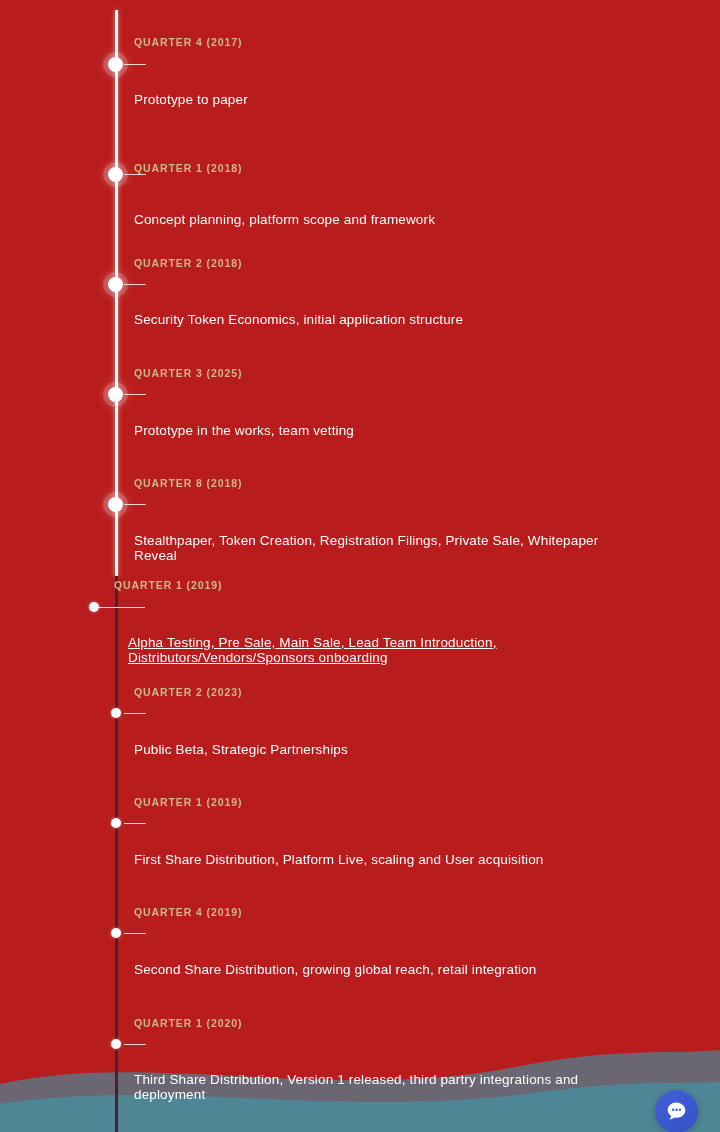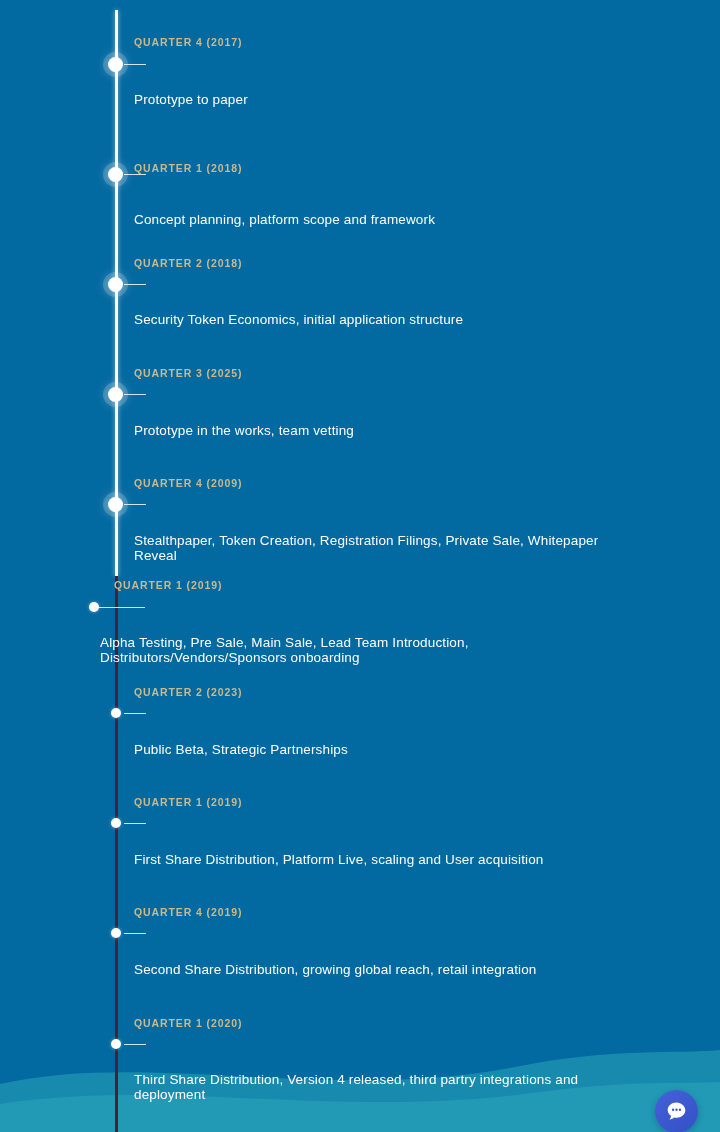--- a/index.html
+++ b/index.html
@@ -8,21 +8,21 @@
     width:720px; height:1132px;
     overflow:hidden;
     background:#1b9bb3;
     font-family:"Liberation Sans", sans-serif;
     -webkit-font-smoothing:antialiased;
   }
 
   #page {
     position:relative;
     width:720px; height:1132px;
-    background:#0369a1;
+    background:#b91c1c;
     overflow:hidden;
     padding-left:36px;
   }
 
   
   .wave-layer {
     position:absolute;
     left:0; bottom:0;
     width:720px; height:140px;
     pointer-events:none;
@@ -94,21 +94,21 @@
   }
 
   .stub {
     position:absolute;
     height:1px;
     background:rgba(255,255,255,.82);
   }
 
   
   .item.shifted .quarter { left:114px; }
-  .item.shifted .desc    { left:100px; width:480px; }
+  .item.shifted .desc    { left:128px; width:480px;text-decoration:underline; }
   .item.shifted .marker  { left:89px; }
   .item.shifted .stub    { left:99px; }
 
   
   .chat-fab {
     position:absolute;
     left:655px; top:1090px;
     width:43px; height:43px;
     border-radius:50%;
     background:#3b5bdb;
@@ -151,21 +151,21 @@
         <div class="stub" style="top:284px;left:124px;width:22px"></div>
         <div class="desc" style="top:312px">Security Token Economics, initial application structure</div>
       </div>
       <div class="item">
         <div class="quarter" style="top:367px">QUARTER 3 (2025)</div>
         <div class="marker glow" style="top:386.5px"></div>
         <div class="stub" style="top:394px;left:124px;width:22px"></div>
         <div class="desc" style="top:423px">Prototype in the works, team vetting</div>
       </div>
       <div class="item">
-        <div class="quarter" style="top:477px">QUARTER 4 (2009)</div>
+        <div class="quarter" style="top:477px">QUARTER 8 (2018)</div>
         <div class="marker glow" style="top:496.5px"></div>
         <div class="stub" style="top:504px;left:124px;width:22px"></div>
         <div class="desc" style="top:533px">Stealthpaper, Token Creation, Registration Filings, Private Sale, Whitepaper Reveal</div>
       </div>
       <div class="item shifted">
         <div class="quarter" style="top:579px">QUARTER 1 (2019)</div>
         <div class="marker small" style="top:602px"></div>
         <div class="stub" style="top:607px;left:99px;width:46px"></div>
         <div class="desc" style="top:635px">Alpha Testing, Pre Sale, Main Sale, Lead Team Introduction, Distributors/Vendors/Sponsors onboarding</div>
       </div>
@@ -184,21 +184,21 @@
       <div class="item">
         <div class="quarter" style="top:906px">QUARTER 4 (2019)</div>
         <div class="marker small" style="top:928px"></div>
         <div class="stub" style="top:933px;left:124px;width:22px"></div>
         <div class="desc" style="top:962px">Second Share Distribution, growing global reach, retail integration</div>
       </div>
       <div class="item">
         <div class="quarter" style="top:1017px">QUARTER 1 (2020)</div>
         <div class="marker small" style="top:1039px"></div>
         <div class="stub" style="top:1044px;left:124px;width:22px"></div>
-        <div class="desc" style="top:1072px">Third Share Distribution, Version 4 released, third partry integrations and deployment</div>
+        <div class="desc" style="top:1072px">Third Share Distribution, Version 1 released, third partry integrations and deployment</div>
       </div>
     </div>
 
   <button class="chat-fab">
     <svg width="23" height="23" viewBox="0 0 24 24">
       <path d="M12 2.6c-5.1 0-9.2 3.5-9.2 7.8 0 2.5 1.4 4.7 3.5 6.1 -.1 1.3-.6 2.8-1.6 4 1.9-.3 3.7-1.2 4.9-2.2 .8.2 1.6.3 2.4.3 5.1 0 9.2-3.5 9.2-7.8S17.1 2.6 12 2.6z" fill="#ffffff"></path>
       <circle cx="8.4" cy="10.2" r="1.25" fill="#3b5bdb"></circle>
       <circle cx="12" cy="10.2" r="1.25" fill="#3b5bdb"></circle>
       <circle cx="15.6" cy="10.2" r="1.25" fill="#3b5bdb"></circle>
     </svg>

